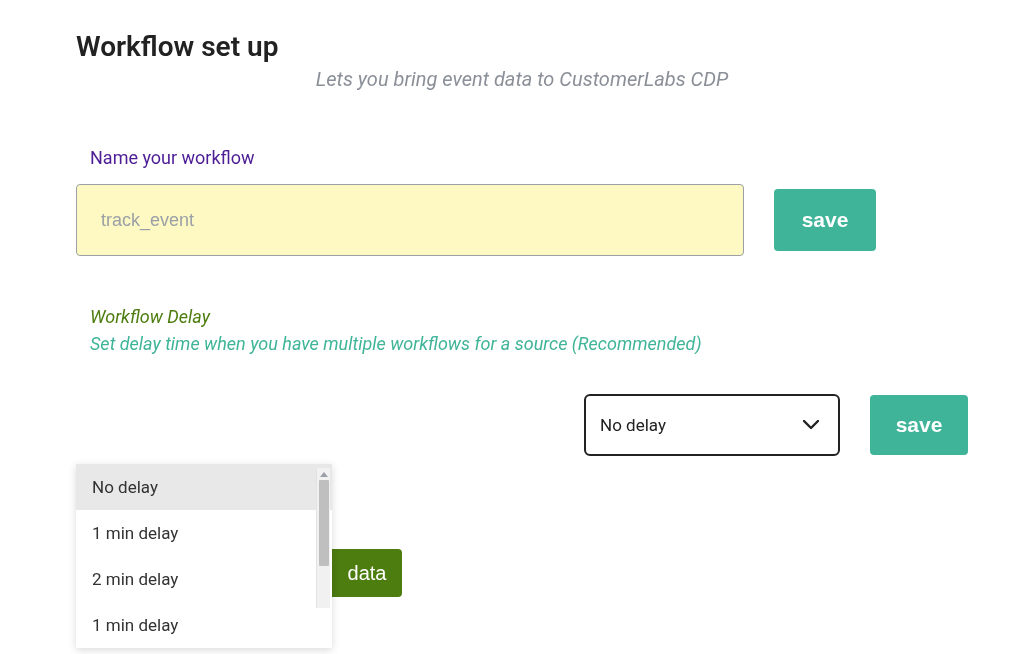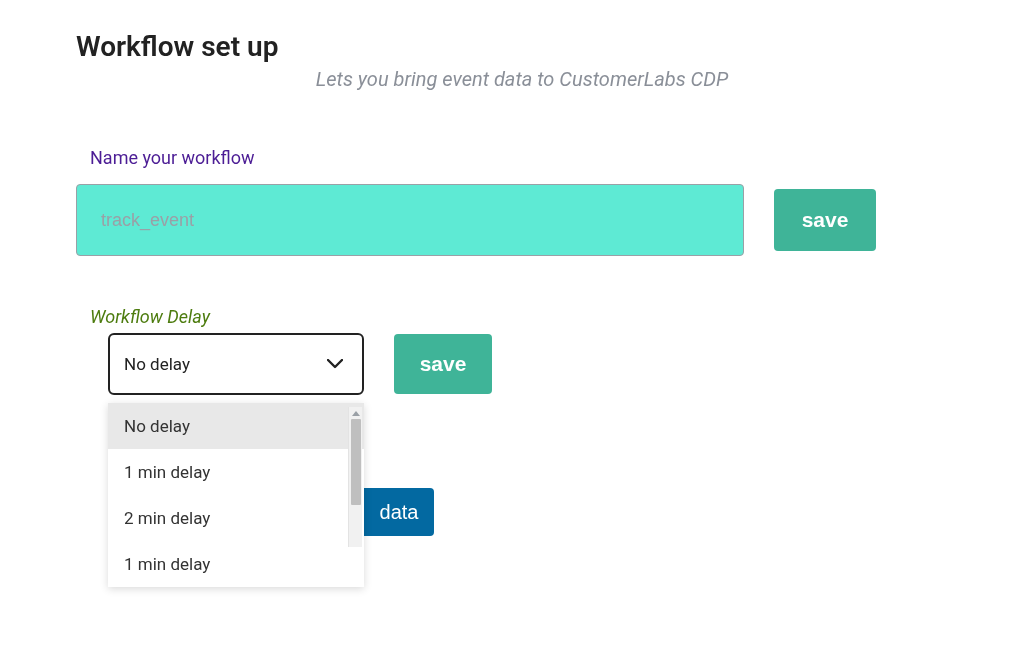--- a/index.html
+++ b/index.html
@@ -45,21 +45,21 @@
       margin-bottom: 50px;
     }
     .workflow-name-input {
       width: 668px;
       height: 72px;
       border: 1px solid #9aa0a6;
       border-radius: 4px;
       padding: 0 24px;
       font-size: 18px;
       color: #777;
-      background: #5eead4;
+      background: #fef9c3;
     }
     .workflow-name-input::placeholder {
       color: #9aa0a6;
     }
     .btn {
       background: #3fb498;
       color: #fff;
       border: none;
       border-radius: 4px;
       font-size: 21px;
@@ -89,22 +89,23 @@
       font-size: 18px;
       font-style: italic;
       color: #3fb498;
       margin-left: 14px;
       margin-bottom: 40px;
     }
     .delay-row {
       display: flex;
       align-items: center;
       gap: 30px;
-      margin-left: 32px;
+      margin-left: 0;
       position: relative;
+      justify-content: flex-end;
     }
     .select-box {
       width: 256px;
       height: 62px;
       border: 2px solid #222;
       border-radius: 6px;
       background: #fff;
       display: flex;
       align-items: center;
       justify-content: space-between;
@@ -178,21 +179,21 @@
       height: 86px;
       background: #bfbfbf;
       border-radius: 1px;
     }
     .hidden-data-btn {
       position: absolute;
       top: 155px;
       left: 256px;
       width: 70px;
       height: 48px;
-      background: #0369a1;
+      background: #4d7c0f;
       color: #fff;
       border: none;
       border-radius: 0 4px 4px 0;
       font-size: 20px;
       font-weight: 500;
       display: flex;
       align-items: center;
       justify-content: center;
       cursor: pointer;
       z-index: 5;
@@ -205,20 +206,21 @@
   <h1 class="page-title">Workflow set up</h1>
   <p class="page-subtitle">Lets you bring event data to CustomerLabs CDP</p>
 
   <div class="section-label">Name your workflow</div>
   <div class="row">
     <input type="text" class="workflow-name-input" placeholder="track_event" style="">
     <button class="btn btn-save-name">save</button>
   </div>
 
   <div class="delay-label">Workflow Delay</div>
+  <div class="delay-help">Set delay time when you have multiple workflows for a source (Recommended)</div>
 
   <div class="delay-row">
     <div class="select-box">
       <span class="select-value">No delay</span>
       <span class="chevron">
         <svg viewBox="0 0 16 10">
             <path d="M1 1 L8 8 L15 1" stroke="#222" stroke-width="2.4" fill="none" stroke-linecap="round" stroke-linejoin="round"></path>
           </svg>
       </span>
     </div>

